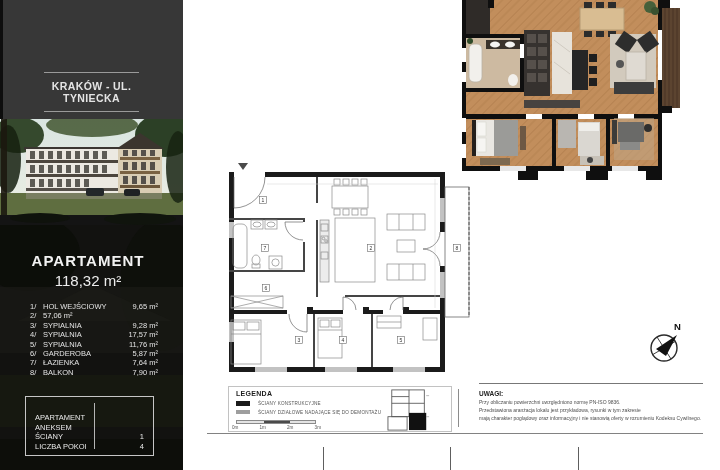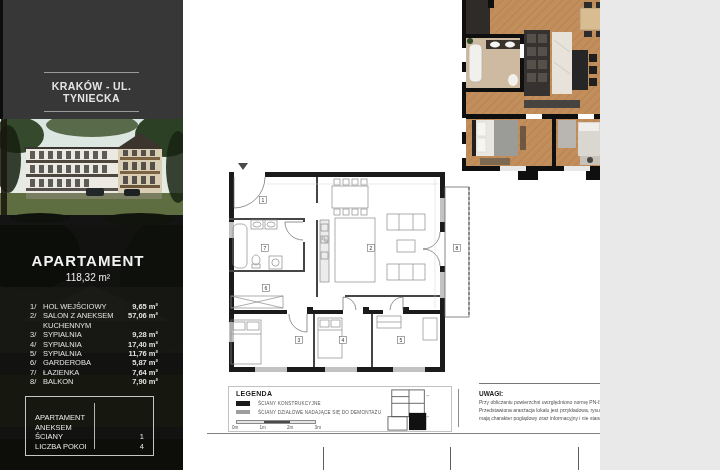--- a/index.html
+++ b/index.html
@@ -1,36 +1,36 @@
 <!DOCTYPE html>
 <html><head>
 <meta charset="utf-8">
 <style>
   html,body{margin:0;padding:0;background:#e9e9e9;}
-  #app{position:relative;width:600px;height:470px;background:#ffffff;overflow:hidden;
+  #app{position:relative;width:720px;height:470px;background:#ffffff;overflow:hidden;
        font-family:"Liberation Sans",sans-serif;-webkit-font-smoothing:antialiased;}
   .abs{position:absolute;}
 
   
   .sidebar{left:0;top:0;width:183px;height:470px;background:#141414;}
   .side-top{left:0;top:0;width:183px;height:120px;background:#373737;}
   .side-edge{left:0;top:0;width:3px;height:120px;background:#0d0d0d;}
   .loc-block{left:24px;top:72px;width:135px;text-align:center;}
   .loc-rule{width:95px;height:1px;background:#9a9a9a;margin:0 auto;}
   .loc-title{font-size:10.5px;font-weight:bold;letter-spacing:.4px;color:#e4e4e4;padding:7px 0;}
   .photo{left:0;top:119px;width:183px;height:106px;}
   .dim{left:0;top:225px;width:183px;height:245px;background:#121210;}
   .apt-head{left:0;top:252px;width:176px;text-align:center;font-size:15px;font-weight:bold;
             letter-spacing:1px;color:#f2f2f2;}
-  .apt-area{left:0;top:272px;width:176px;text-align:center;font-size:10px;color:#ededed;}
+  .apt-area{left:0;top:272px;width:176px;text-align:center;font-size:15px;color:#ededed;}
   .rooms{left:30px;top:302px;width:128px;}
   .arow{display:flex;align-items:flex-start;line-height:9.4px;font-size:7.5px;color:#e2e2e2;}
   .ano{width:13px;flex:none;}
   .anm{flex:1;}
-  .aar{white-space:nowrap;font-weight:bold;}
+  .aar{white-space:nowrap;}
   .infobox{left:25px;top:396px;width:129px;height:60px;border:1px solid #c6c6c6;box-sizing:border-box;
            padding-top:16px;}
   .irow{display:flex;padding:0 9px;line-height:9.5px;font-size:7.5px;color:#e8e8e8;}
   .ival{margin-left:auto;}
   .idiv{left:94px;top:403px;width:1px;height:46px;background:#b5b5b5;}
 
   
   .legend{left:228px;top:386px;width:224px;height:46px;border:1px solid #c2c2c2;box-sizing:border-box;background:#fff;}
   .lg-title{position:absolute;left:7px;top:3px;font-size:7px;font-weight:bold;color:#1d1d1d;letter-spacing:.3px;}
   .lg-row{position:absolute;left:7px;display:flex;align-items:center;}
@@ -156,32 +156,31 @@
     <div class="abs apt-area">118,32 m²</div>
 
     <div class="abs rooms">
       <div class="arow">
           <span class="ano">1/</span>
           <span class="anm">HOL WEJŚCIOWY</span>
           <span class="aar">9,65 m²</span>
         </div>
       <div class="arow">
           <span class="ano">2/</span>
-          <span class="anm">SALON Z ANEKSEM KUCHENNYM</span>
           <span class="aar">57,06 m²</span>
         </div>
       <div class="arow">
           <span class="ano">3/</span>
           <span class="anm">SYPIALNIA</span>
           <span class="aar">9,28 m²</span>
         </div>
       <div class="arow">
           <span class="ano">4/</span>
           <span class="anm">SYPIALNIA</span>
-          <span class="aar">17,40 m²</span>
+          <span class="aar">17,57 m²</span>
         </div>
       <div class="arow">
           <span class="ano">5/</span>
           <span class="anm">SYPIALNIA</span>
           <span class="aar">11,76 m²</span>
         </div>
       <div class="arow">
           <span class="ano">6/</span>
           <span class="anm">GARDEROBA</span>
           <span class="aar">5,87 m²</span>

